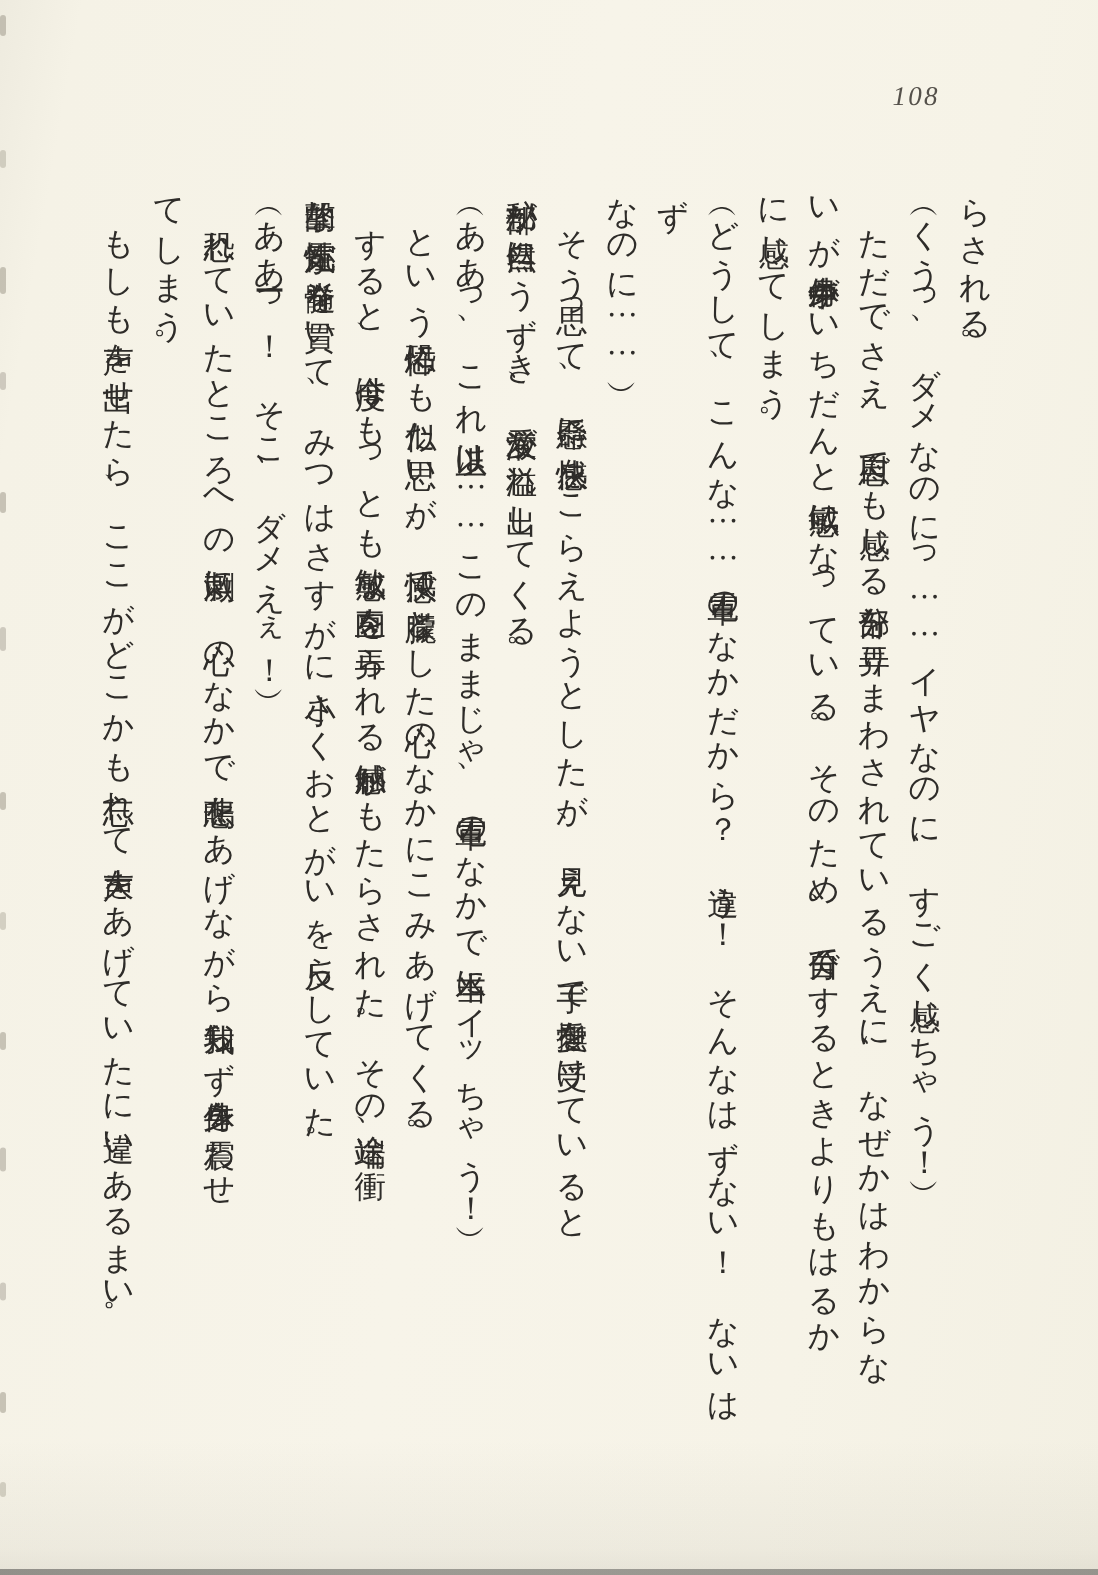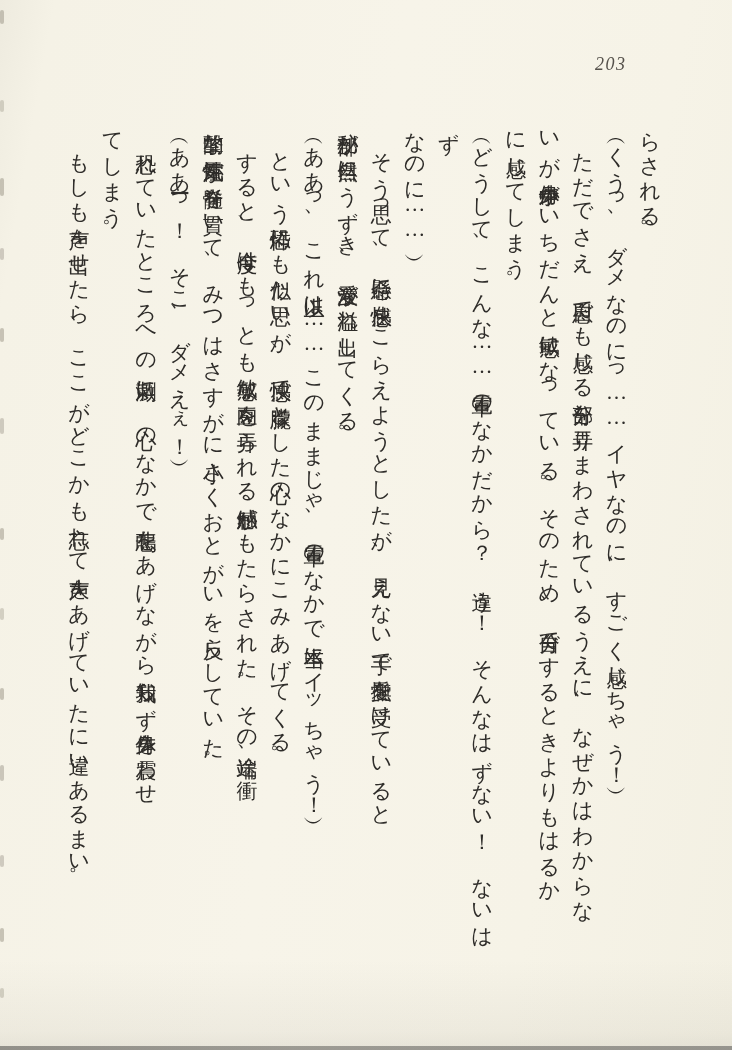--- a/index.html
+++ b/index.html
@@ -76,21 +76,21 @@
     height: 4px;
     background: linear-gradient(to right, #85847f, #93928c 40%, #8b8a85);
     opacity: 0.85;
   }
 </style>
 </head>
 <body>
 
 <div class="page">
 
-  <div class="page-number">203</div>
+  <div class="page-number">108</div>
 
   <div class="text-block">
     <p>らされる。</p>
     <p class="indent-paren">（くうっ、ダメなのにっ……イヤなのに、すごく感じちゃう！）</p>
     <p class="indent">ただでさえ、自慰でも感じる部分を弄りまわされているうえに、なぜかはわからな</p>
     <p>いが身体中がいちだんと敏感になっている。そのため、自分でするときよりもはるか</p>
     <p>に感じてしまう。</p>
     <p class="indent-paren">（どうして、こんな……電車のなかだから？　違う！　そんなはずない！　ないはず</p>
     <p>なのに……）</p>
     <p class="indent">そう思って、懸命に快感をこらえようとしたが、見えない手で愛撫を受けていると</p>

